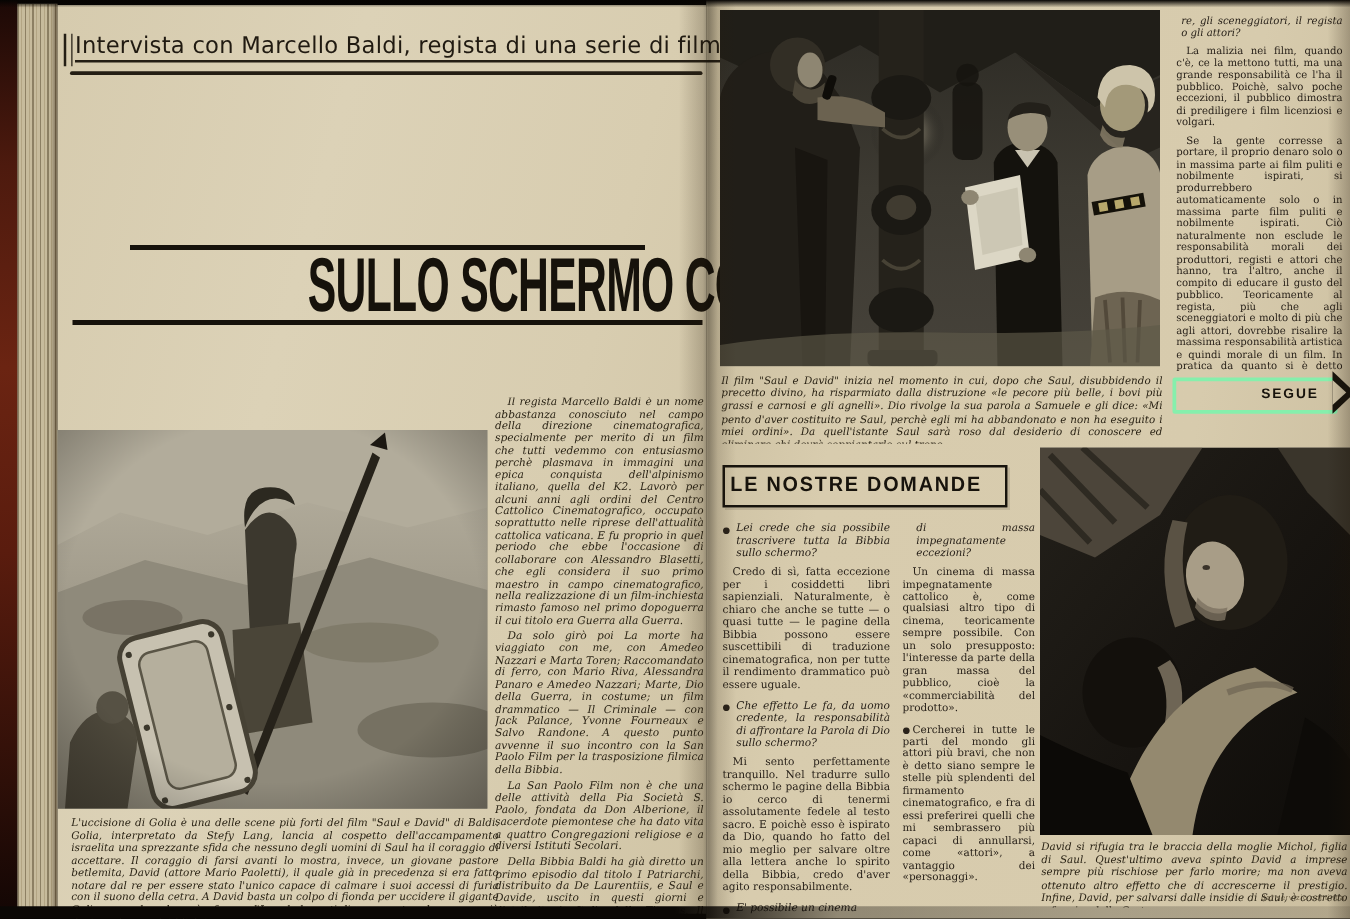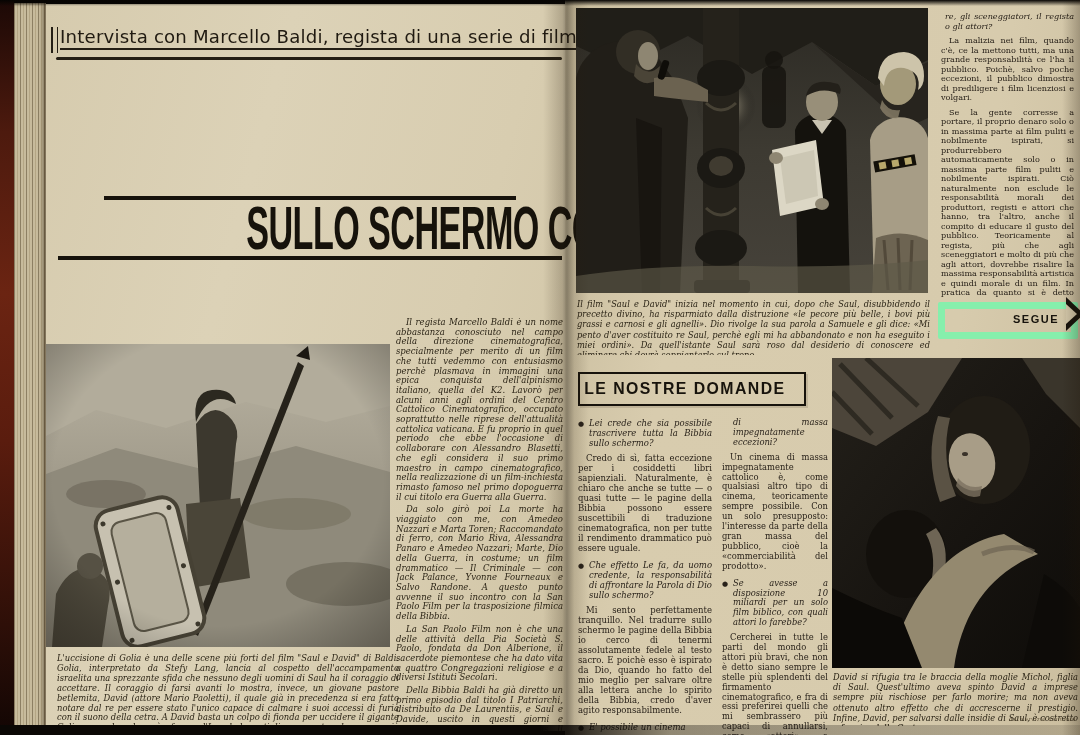--- a/index.html
+++ b/index.html
@@ -55,21 +55,21 @@
 
   
   .tphoto{left:576px;top:8px;width:352px;height:285px;}
   .tcaption{left:577px;top:299px;width:353px;height:56px;font-size:8.3px;line-height:10.2px;}
 
   .col3{left:941px;top:12px;width:133px;height:286px;overflow:hidden;color:#29221a;
     font-size:8.1px;line-height:9.5px;text-align:justify;}
   .col3 .qc{font-style:italic;margin:0 0 5px 0;padding-left:4px;}
   .col3 p.ans{margin:0 0 5px 0;text-indent:8px;}
 
-  .segue-box{left:938px;top:302px;width:126px;height:23px;border:7px solid #86efac;border-radius:2px;
+  .segue-box{left:938px;top:302px;width:126px;height:23px;border:3px solid #86efac;border-radius:2px;
     background:rgba(0,0,0,0);}
   .segue-label{position:absolute;right:12px;top:4px;font-family:"Liberation Sans",sans-serif;
     font-weight:bold;font-size:11px;letter-spacing:1.5px;color:#17130c;}
   .segue-arrow-outer{left:1066px;top:297px;width:0;height:0;
     border-top:17px solid rgba(0,0,0,0);border-bottom:17px solid rgba(0,0,0,0);border-left:18px solid #17130c;}
   .segue-arrow-inner{left:1066px;top:304px;width:0;height:0;
     border-top:10px solid rgba(0,0,0,0);border-bottom:10px solid rgba(0,0,0,0);border-left:11px solid #d6caac;}
 
   .domande-box{left:578px;top:372px;width:224px;height:30px;border:2.5px solid #17130c;
     box-shadow:2px 2px 0 rgba(30,20,8,.12);text-align:left;}
@@ -266,21 +266,20 @@
       <span class="bullet">●</span>
       <span>E' possibile un cinema</span>
     </div>
   </div>
 
   <div class="abs qa-col col2">
     <p class="qc">di massa impegnatamente eccezioni?</p>
     <p class="ans">Un cinema di massa impegnatamente cattolico è, come qualsiasi altro tipo di cinema, teoricamente sempre possibile. Con un solo presupposto: l'interesse da parte della gran massa del pubblico, cioè la «commerciabilità del prodotto».</p>
     <div class="q">
       <span class="bullet">●</span>
-      <span>Se avesse a disposizione 10 miliardi per un solo film biblico, con quali attori lo farebbe?</span>
     </div>
     <p class="ans">Cercherei in tutte le parti del mondo gli attori più bravi, che non è detto siano sempre le stelle più splendenti del firmamento cinematografico, e fra di essi preferirei quelli che mi sembrassero più capaci di annullarsi, come «attori», a vantaggio dei «personaggi».</p>
 
   </div>
 
   <div class="abs photo-frame rphoto">
     <svg width="248" height="310" viewBox="0 0 248 310">
       <defs>
         <linearGradient id="rg1" x1="0" y1="0" x2="1" y2="1">
           <stop offset="0" stop-color="#23201a"></stop>

